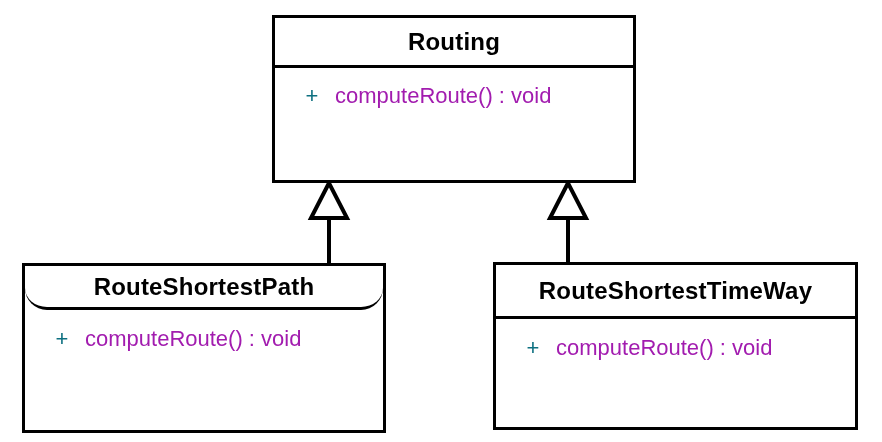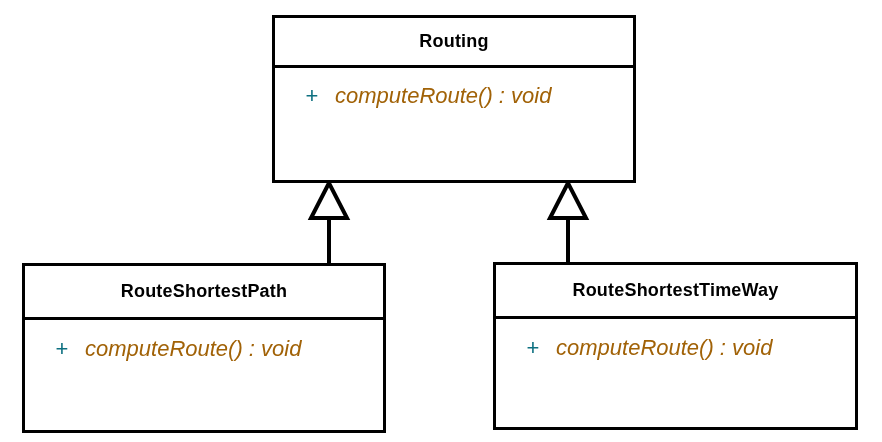--- a/index.html
+++ b/index.html
@@ -27,21 +27,21 @@
   .uml-title-row {
     box-sizing: border-box;
     width: 100%;
     display: flex;
     align-items: center;
     justify-content: center;
     border-bottom: 3px solid #000000;
   }
   .uml-title {
     font-weight: bold;
-    font-size: 18px;
+    font-size: 24px;
     color: #000000;
     letter-spacing: 0.2px;
     white-space: nowrap;
   }
   .uml-members {
     box-sizing: border-box;
     width: 100%;
     padding-top: 8px;
   }
   .uml-member {
@@ -51,23 +51,22 @@
     font-size: 22px;
     color: #0d7080;
   }
   .uml-vis {
     display: inline-block;
     text-align: center;
     color: #0d7080;
     font-size: 22px;
   }
   .uml-member-sig {
-    color: #a16207;
+    color: #a21caf;
     font-size: 22px;
-    font-style: italic;
   }
 
   
   #class-routing {
     left: 272px;
     top: 15px;
     width: 364px;
     height: 168px;
   }
   #class-routing .uml-title-row { height: 50px; }
@@ -75,21 +74,21 @@
   #class-routing .uml-member { height: 40px; align-items: center; }
   #class-routing .uml-vis { width: 46px; }
 
   
   #class-route-shortest-path {
     left: 22px;
     top: 263px;
     width: 364px;
     height: 170px;
   }
-  #class-route-shortest-path .uml-title-row { height: 54px; }
+  #class-route-shortest-path .uml-title-row { height: 44px; border-radius: 24px; }
   #class-route-shortest-path .uml-members { padding-left: 14px; }
   #class-route-shortest-path .uml-member { height: 42px; align-items: center; }
   #class-route-shortest-path .uml-vis { width: 46px; }
 
   
   #class-route-shortest-time-way {
     left: 493px;
     top: 262px;
     width: 365px;
     height: 168px;

